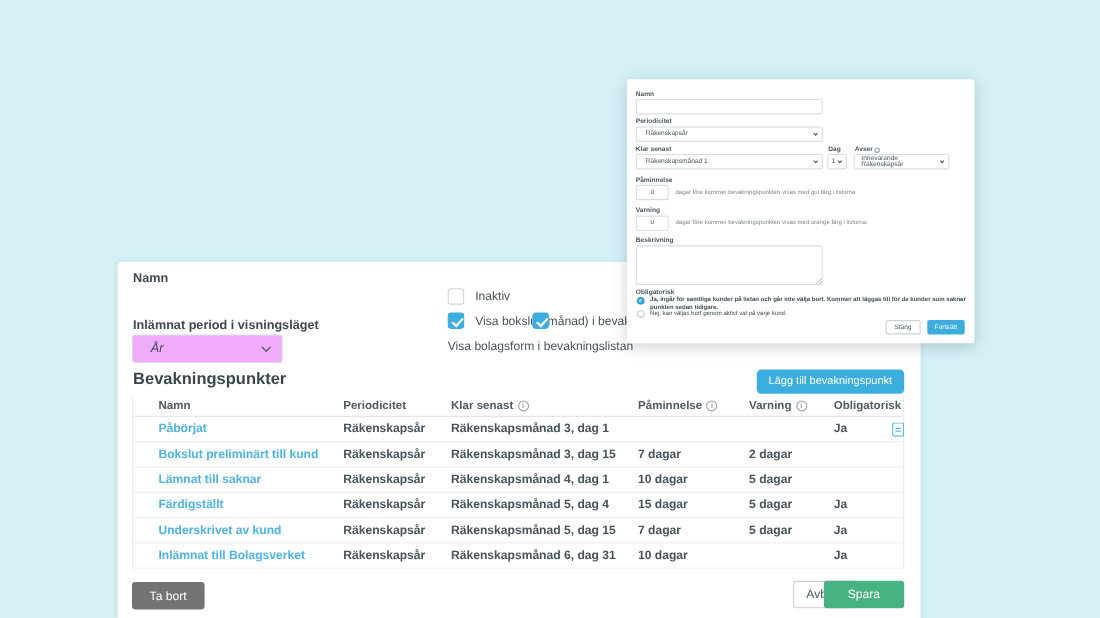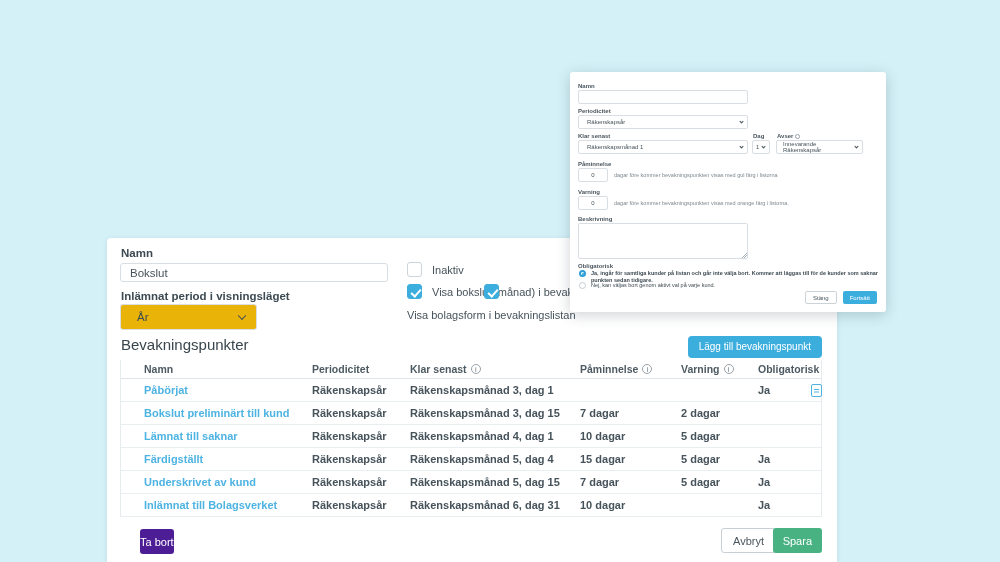--- a/index.html
+++ b/index.html
@@ -36,31 +36,32 @@
   }
   .checkbox.checked { background:#3caede; border-color:#3caede; }
   .checkbox.checked::after {
     content:""; position:absolute; left:5px; top:2px; width:4px; height:8px;
     border-right:2px solid #fff; border-bottom:2px solid #fff; transform:rotate(42deg);
   }
   .checkbox-label { font-size:11px; color:#46535b; white-space:nowrap; }
   .lbl-period { left:14px; top:52px; }
   .select-box {
     position:absolute; left:13px; top:66px; width:137px; height:26px;
-    border:1px solid #d8dee3; border-radius:3px; background:#eab308;
+    border:1px solid #d8dee3; border-radius:3px; background:#f0abfc;
     font-size:11.5px; color:#3d4a52; display:flex; align-items:center;
     padding:0 12px 0 16px;
+    font-style:italic;
   }
   .chev {
     position:absolute; right:11px; top:50%; width:6px; height:6px;
     border-right:1.6px solid #46535b; border-bottom:1.6px solid #46535b;
     transform:translateY(-70%) rotate(45deg);
   }
   .section-title {
-    position:absolute; left:14px; top:98px; font-size:15px; font-weight:normal; color:#39464e;
+    position:absolute; left:14px; top:98px; font-size:15px; font-weight:bold; color:#39464e;
   }
   .add-btn {
     position:absolute; right:15px; top:98px; height:22px; padding:0 11px;
     background:#3caede; border:none; border-radius:4px; color:#fff;
     font-size:10px; font-family:"Liberation Sans", sans-serif; line-height:22px; cursor:pointer;
   }
 
   
   .wp-table {
     position:absolute; left:13px; top:122px; width:702px;
@@ -85,29 +86,29 @@
     width:10px; height:10px; border:1px solid #99a3aa; border-radius:50%;
     display:inline-flex; align-items:center; justify-content:center;
     font-size:7px; color:#99a3aa; flex:0 0 auto;
   }
   .info-icon::after { content:"i"; }
   .note-cell { display:flex; justify-content:flex-end; padding-right:2px; }
 
   
   .btn { border-radius:3px; font-size:11px; font-family:"Liberation Sans", sans-serif; cursor:pointer; }
   .delete-btn {
-    position:absolute; left:13px; top:291px; height:25px; padding:0 0;
-    background:#4c1d95; border:none; color:#fff;margin-left:20px;
+    position:absolute; left:13px; top:291px; height:25px; padding:0 16px;
+    background:#737373; border:none; color:#fff;
   }
   .cancel-btn {
     position:absolute; right:61px; top:290px; height:25px; padding:0 11px;
     background:#fff; border:1px solid #c8d0d5; color:#4a565e;
   }
   .save-btn {
-    position:absolute; right:15px; top:290px; height:25px; padding:0 10px;
+    position:absolute; right:15px; top:290px; height:25px; padding:0 22px;
     background:#49b283; border:none; color:#fff;
   }
 
   
   .dialog {
     position:absolute; left:570px; top:72px; width:316px; height:240px;
     background:#fff; border-radius:3px;
     box-shadow:0 3px 14px rgba(30,50,60,0.22);
     z-index:10;
   }
@@ -145,21 +146,20 @@
   .d-btn { height:13px; font-size:6px; border-radius:2px; padding:0 7px; font-family:"Liberation Sans", sans-serif; cursor:pointer; }
   .d-btn.ghost { background:#fff; border:1px solid #ccd3d8; color:#4a565e; }
   .d-btn.primary { background:#3caede; border:none; color:#fff; }
 </style>
 </head>
 <body>
 
 <div class="panel">
 
   <div class="field-label lbl-name">Namn</div>
-  <input class="txt-input" type="text" value="Bokslut" style="">
 
   <div class="checkbox-row cb-row-0">
     <span class="checkbox"></span>
     <span class="checkbox-label">Inaktiv</span>
   </div>
   <div class="checkbox-row cb-row-1">
     <span class="checkbox checked"></span>
     <span class="checkbox-label">Visa bokslut (månad) i bevakningslistan</span>
   </div>
   <div class="checkbox-row cb-row-2">

